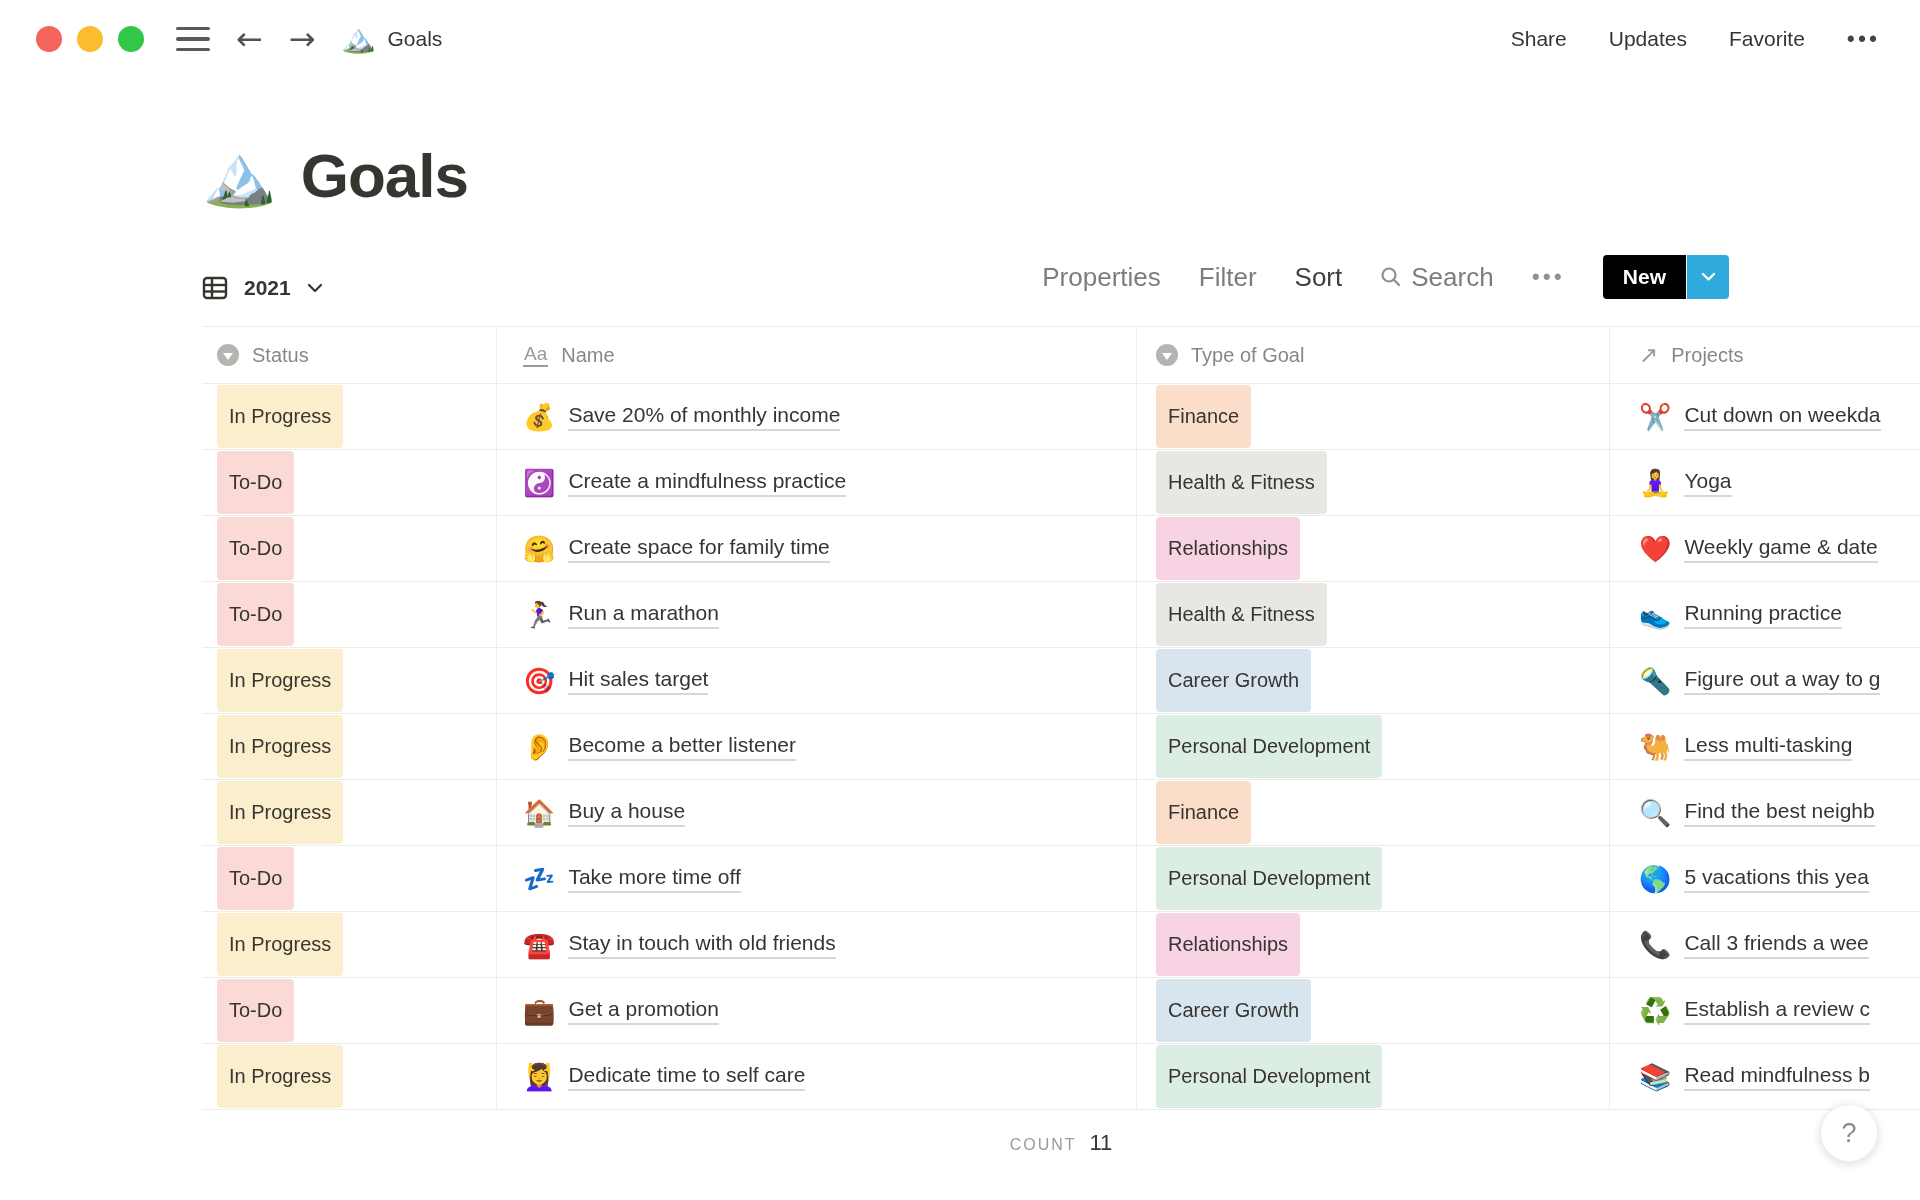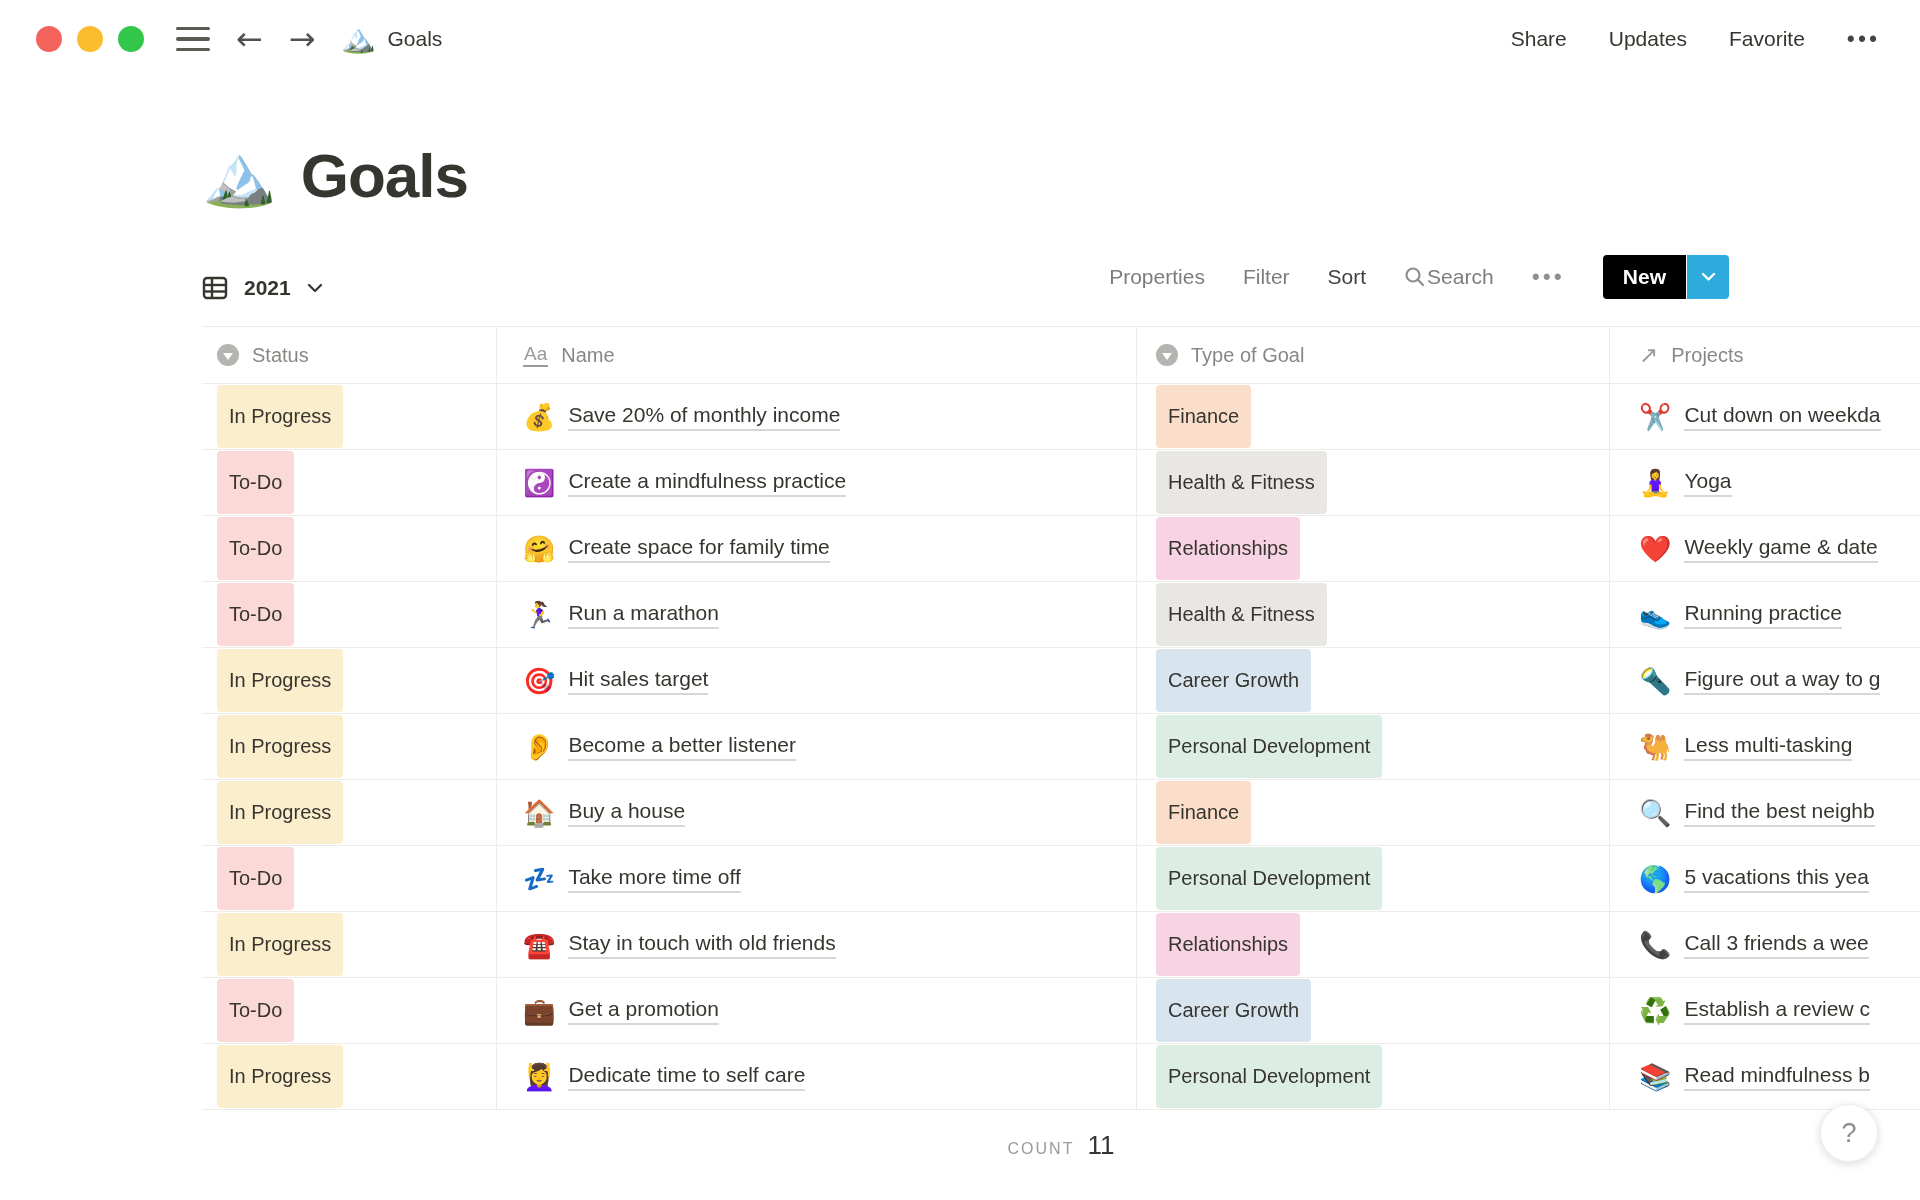--- a/index.html
+++ b/index.html
@@ -39,23 +39,23 @@
   .content { padding-left: 202px; }
   .page-header { margin-top: 62px; display: flex; align-items: center; gap: 24px; }
   .page-icon { font-size: 60px; line-height: 1; }
   .page-title { font-size: 62px; font-weight: bold; letter-spacing: -1px; }
 
   
   .toolbar { margin-top: 44px; width: 1527px; display: flex; align-items: center; height: 44px; }
   .view-switch { display: flex; align-items: center; gap: 16px; cursor: pointer; margin-top: 21px; }
   .view-switch .label { font-size: 21px; font-weight: bold; }
   .toolbar-right { margin-left: auto; display: flex; align-items: center; gap: 38px; }
-  .tool-btn { font-size: 21px; color: rgba(55,53,47,0.65); cursor: pointer; }
+  .tool-btn { font-size: 26px; color: rgba(55,53,47,0.65); cursor: pointer; }
   .tool-btn.active { color: #404040; }
-  .search-btn { display: flex; align-items: center; gap: 1px; cursor: pointer; }
+  .search-btn { display: flex; align-items: center; gap: 9px; cursor: pointer; }
   .toolbar .dots { color: rgba(55,53,47,0.55); }
   .new-btn { display: flex; align-items: stretch; height: 44px; border-radius: 4px; overflow: hidden; cursor: pointer; }
   .new-main { background: #000000; color: #fff; font-weight: bold; font-size: 21px; display: flex; align-items: center; padding: 0 20px; }
   .new-divider { width: 1px; background: rgba(255,255,255,0.40); }
   .new-chev { background: #2EAADC; width: 42px; display: flex; align-items: center; justify-content: center; }
 
   
   .gtable { margin-top: 27px; width: 1718px; overflow: hidden; }
   .thead { display: flex; height: 58px; align-items: center; border-top: 1px solid #EDECE9; border-bottom: 1px solid #EDECE9; }
   .th { display: flex; align-items: center; gap: 13px; height: 100%; color: rgba(55,53,47,0.6); font-size: 20px; cursor: pointer; }
@@ -78,21 +78,21 @@
   }
   .emoji-cell { font-size: 26px; line-height: 1; margin-right: 13px; flex: none; }
   .link {
     font-size: 21px; font-weight: normal; color: #37352F; white-space: nowrap;
     border-bottom: 2px solid rgba(55,53,47,0.2); padding-bottom: 2px; cursor: pointer;
   }
 
   
   .count-row { width: 1718px; display: flex; justify-content: center; align-items: baseline; gap: 13px; margin-top: 20px; }
   .count-label { font-size: 16px; letter-spacing: 2px; color: #9B9A97; }
-  .count-value { font-size: 26px; color: #37352F; }
+  .count-value { font-size: 22px; color: #37352F; }
 
   .help-btn {
     position: fixed; right: 42px; bottom: 38px; width: 58px; height: 58px;
     background: #fff; border-radius: 50%; border: 1px solid #EFEEEC;
     box-shadow: 0 2px 10px rgba(15,15,15,0.15);
     display: flex; align-items: center; justify-content: center;
     font-size: 27px; color: #8d8c88; cursor: pointer; z-index: 10;
   }
 </style>
 </head>

